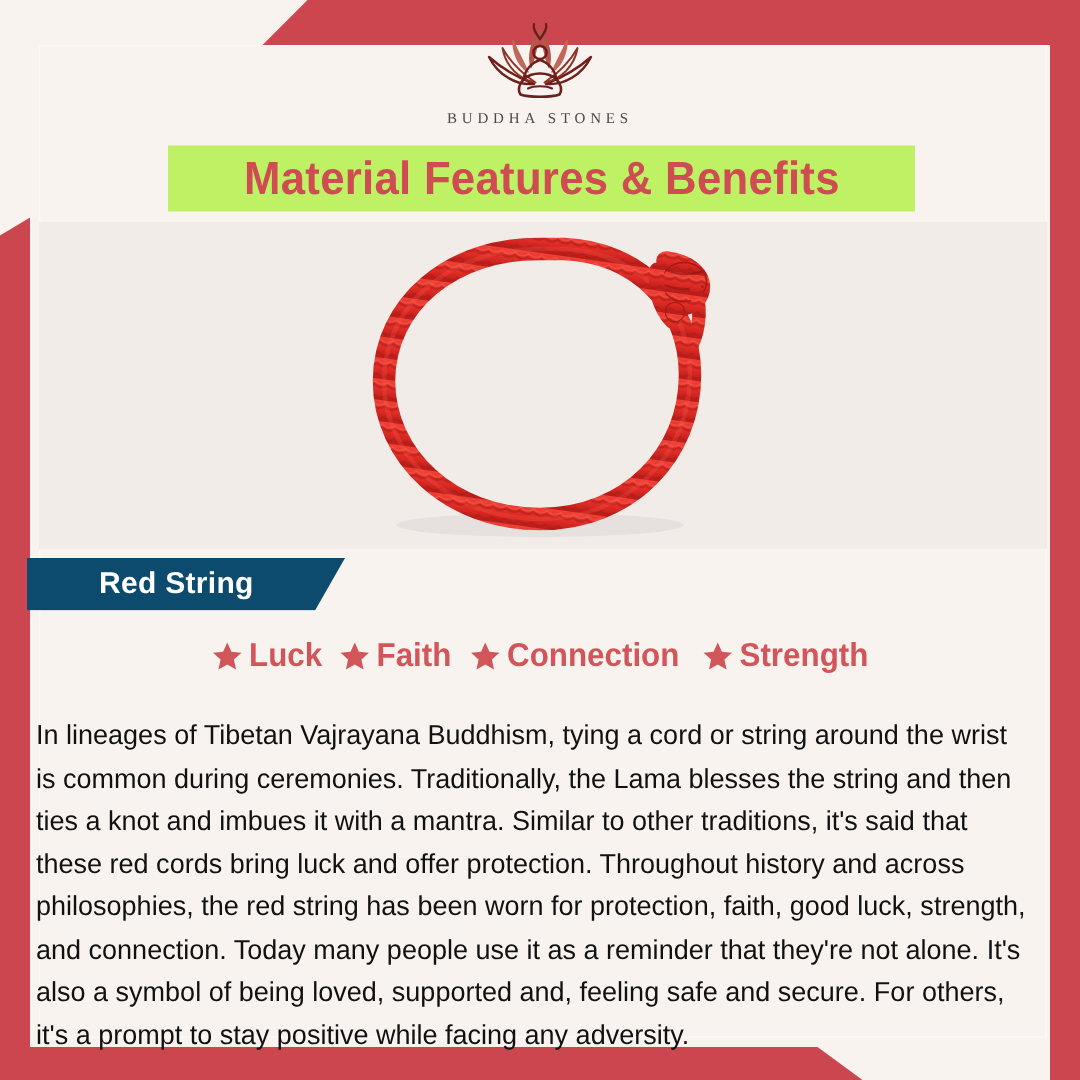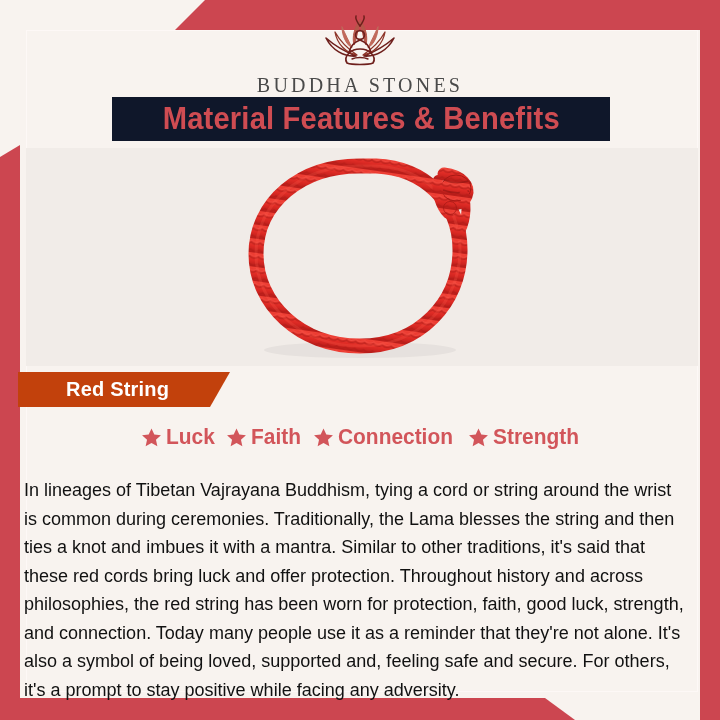--- a/index.html
+++ b/index.html
@@ -69,32 +69,32 @@
   .brand-mark {
     display: block;
     margin: 0 auto;
     width: 112px;
     height: 56px;
   }
   .brand-name {
     display: block;
     margin-top: 4px;
     font-family: "Liberation Serif", serif;
-    font-size: 20px;
+    font-size: 10px;
     letter-spacing: 3.2px;
     color: #4a4a4a;
     font-weight: 400;
   }
 
   
   .title-banner {
     position: absolute;
     left: 112px; top: 97px;
     width: 498px; height: 44px;
-    background: #0f172a;
+    background: #bef264;
     display: flex;
     align-items: center;
     justify-content: center;
   }
   .title-banner h1 {
     margin: 0;
     font-size: 31px;
     font-weight: 700;
     color: #cf4c52;
     letter-spacing: 0.2px;
@@ -112,21 +112,21 @@
     align-items: center;
     justify-content: center;
   }
   .bracelet-svg { display: block; }
 
   
   .label-banner {
     position: absolute;
     left: 18px; top: 372px;
     width: 212px; height: 35px;
-    background: #c2410c;
+    background: #0c4a6e;
     clip-path: polygon(0 0, 212px 0, 192px 35px, 0 35px);
     display: flex;
     align-items: center;
   }
   .label-banner-text {
     margin-left: 48px;
     color: #ffffff;
     font-size: 20px;
     font-weight: 700;
     letter-spacing: 0.2px;

